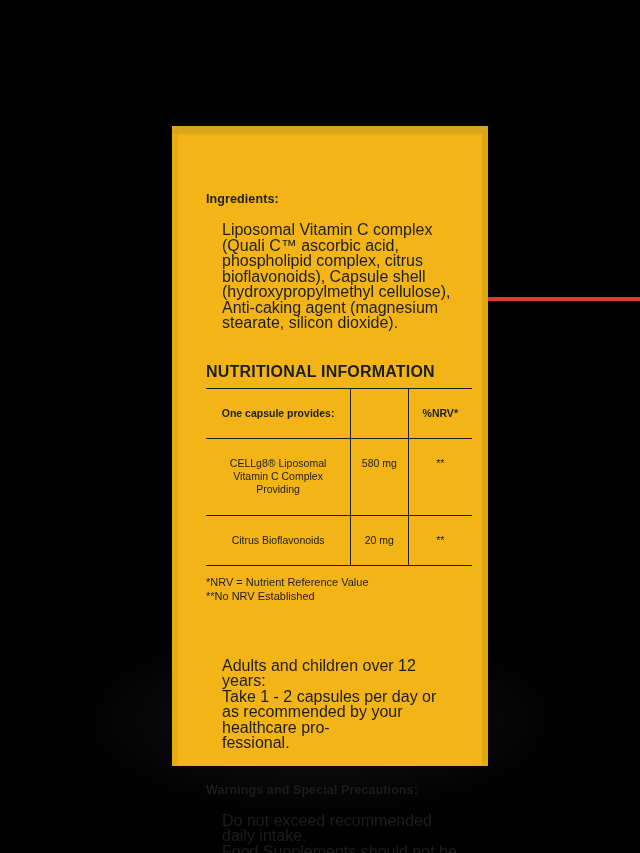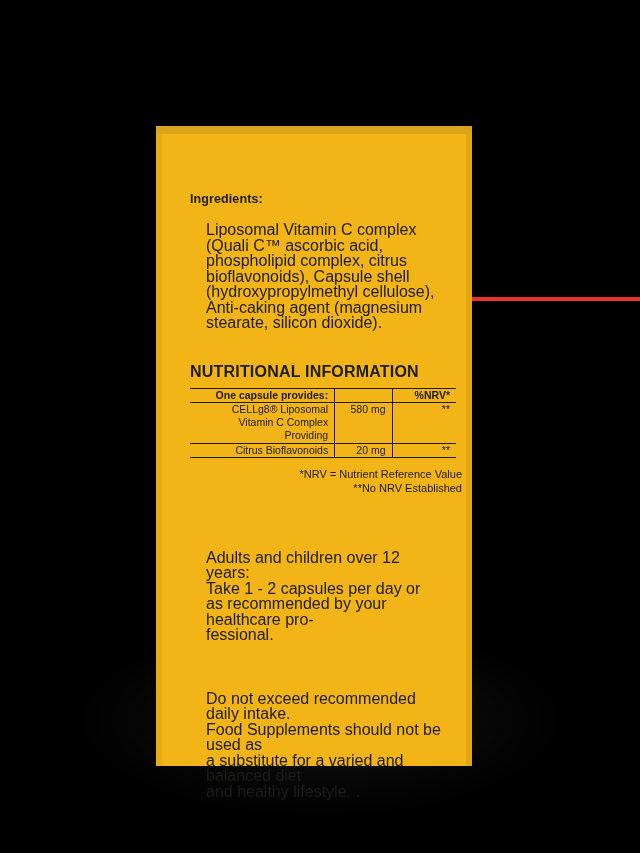--- a/index.html
+++ b/index.html
@@ -33,21 +33,21 @@
     left: 470px;
     top: 297px;
     width: 170px;
     height: 4px;
     background: #e8342a;
   }
 
   
   .carton {
     position: absolute;
-    left: 156px;
+    left: 172px;
     top: 126px;
     width: 260px;
     height: 640px;
   }
   .carton-top-flap {
     position: absolute;
     left: 0;
     top: 0;
     width: 316px;
     height: 8px;
@@ -111,22 +111,22 @@
   }
 
   table.nutri {
     border-collapse: collapse;
     width: 266px;
     font-size: 10.5px;
   }
   table.nutri td, table.nutri th {
     border-top: 1px solid #1d1d1b;
     border-bottom: 1px solid #1d1d1b;
-    padding: 0 6px;
-    text-align: right;
+    padding: 18px 6px;
+    text-align: center;
     font-weight: normal;
     vertical-align: top;
     line-height: 13px;
   }
   table.nutri th {
     font-weight: bold;
     font-size: 10.5px;
   }
   table.nutri tr td:nth-child(1),
   table.nutri tr th:nth-child(1) {
@@ -142,21 +142,20 @@
   table.nutri tr th:nth-child(3) {
     width: 56px;
   }
   .rowtall td { height: 40px; }
 
   .footnotes {
     font-size: 11px;
     line-height: 14.5px;
     margin: 9px 0 0 0;
     white-space: pre-line;
-    text-align: right;
   }
 
   .block-gap { height: 22px; }
   .small-gap { height: 16px; }
 </style>
 </head>
 <body>
 
 <div class="shadow-blob"></div>
 <div class="red-line"></div>
@@ -209,20 +208,21 @@
     <div class="section">
       <p class="body-text">Adults and children over 12 years:
 Take 1 - 2 capsules per day or
 as recommended by your healthcare pro-
 fessional.</p>
     </div>
 
     <div class="small-gap"></div>
 
     <div class="section">
+      <p class="heading">Warnings and Special Precautions:</p>
       <p class="body-text">Do not exceed recommended daily intake.
 Food Supplements should not be used as
 a substitute for a varied and balanced diet
 and healthy lifestyle. .</p>
     </div>
 
   </div>
 </div>
 
 </body></html>

